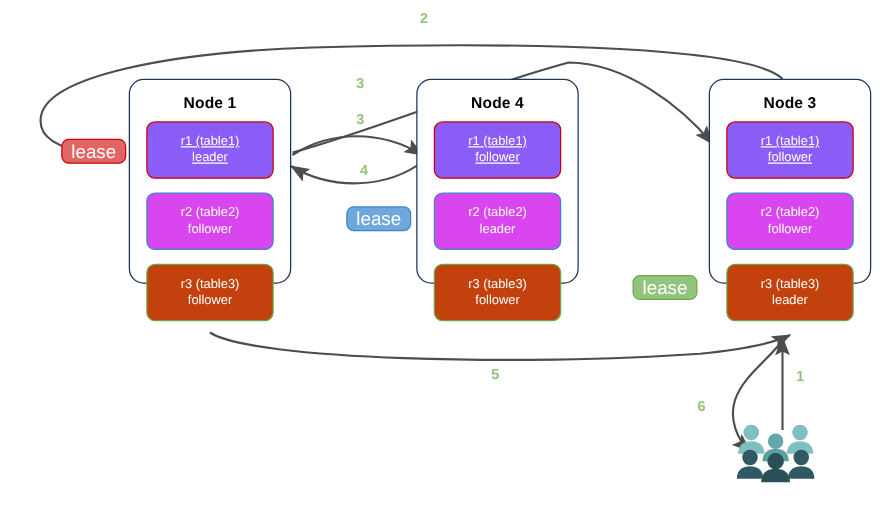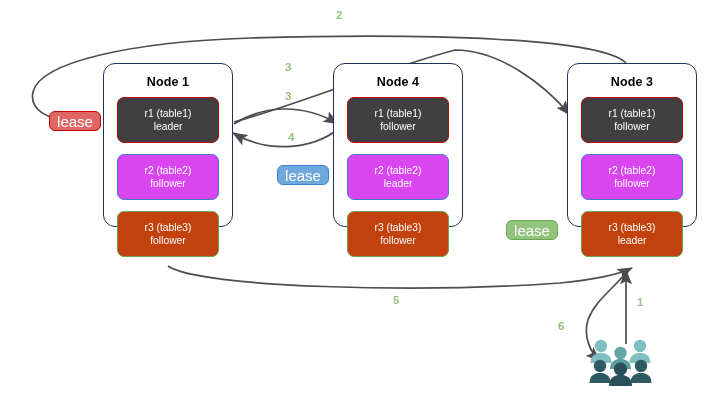--- a/index.html
+++ b/index.html
@@ -64,21 +64,21 @@
     display: flex;
     flex-direction: column;
     align-items: center;
     justify-content: center;
     color: #ffffff;
     font-size: 10.3px;
     line-height: 13px;
     text-align: center;
   }
   .replica .line2 { display: block; }
-  .rep-red   { background: #404040; border: 1.4px solid #cc0000; }
+  .rep-red   { background: #8b5cf6; border: 1.4px solid #cc0000; text-decoration: underline; }
   .rep-blue  { background: #d946ef; border: 1.4px solid #3d85c6; }
   .rep-green { background: #c2410c; border: 1.4px solid #6aa84f; }
 
   
   .lease {
     position: absolute;
     box-sizing: border-box;
     border-radius: 6px;
     color: #ffffff;
     font-size: 15px;

